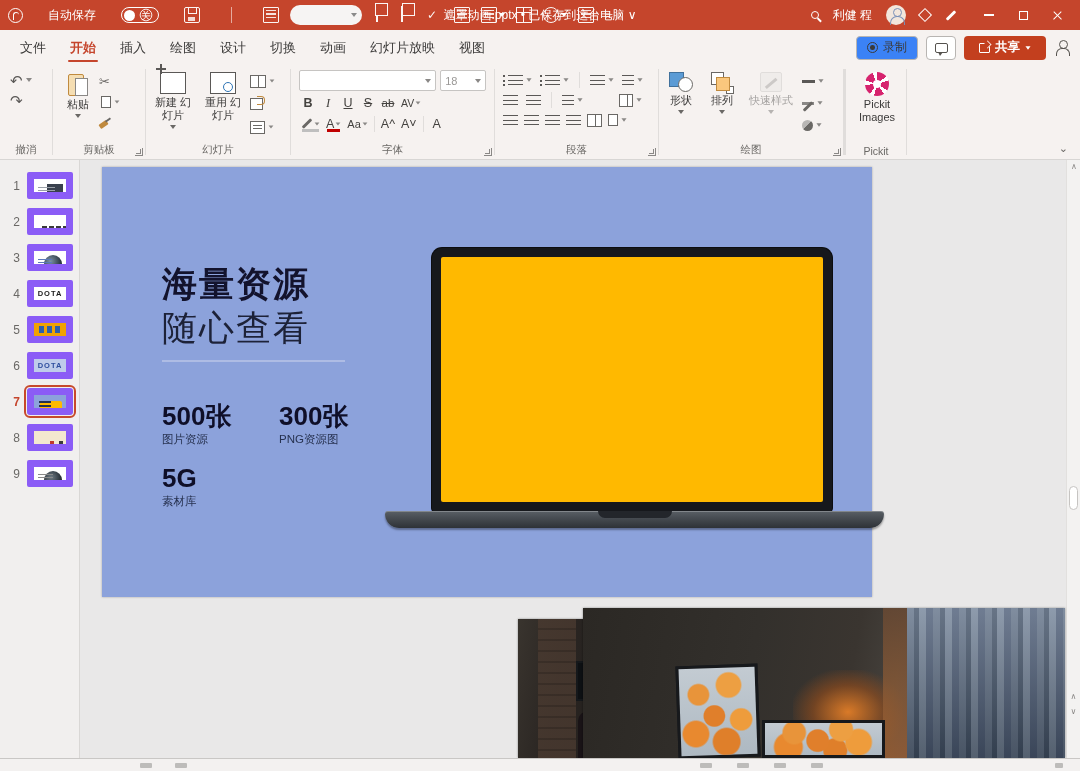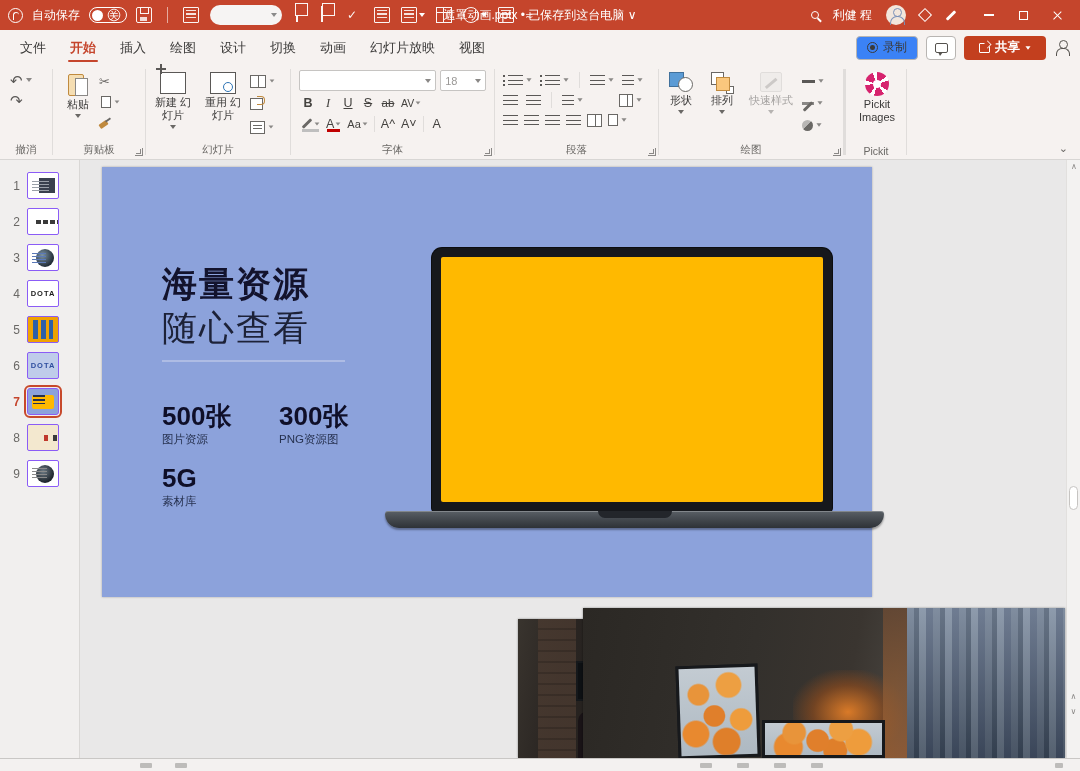--- a/index.html
+++ b/index.html
@@ -1,21 +1,21 @@
 <!DOCTYPE html>
 <html><head>
 <meta charset="utf-8">
 <style>
   * { margin:0; padding:0; box-sizing:border-box; }
   html,body { width:1080px; height:771px; overflow:hidden; font-family:"Liberation Sans","DejaVu Sans",sans-serif; background:#E9E8E8; }
   #app { width:1080px; height:771px; display:flex; flex-direction:column; position:relative; }
 
   
   .titlebar { height:30px; background:#C5452C; display:flex; align-items:center; color:#fff; font-size:12px; flex-shrink:0; padding:0 4px 0 8px; position:relative; }
-  .tb-left { display:flex; align-items:center; gap:9px; }
+  .tb-left { display:flex; align-items:center; gap:25px; }
   .app-logo { width:15px; height:15px; border:1.4px solid #fff; border-radius:50%; position:relative; }
   .app-logo::after { content:""; position:absolute; left:4px; top:3px; width:5px; height:7px; border-left:1.4px solid #fff; border-top:1.4px solid #fff; border-radius:3px 3px 0 0; }
   .autosave-toggle { display:flex; align-items:center; border:1px solid #fff; border-radius:9px; height:16px; padding:1px 5px 1px 2px; gap:4px; }
   .autosave-knob { width:11px; height:11px; background:#fff; border-radius:50%; }
   .autosave-state { font-size:11px; border:1px solid #fff; border-radius:50%; width:14px; height:14px; line-height:12px; text-align:center; transform:scale(.9); }
   .tb-icon { width:16px; height:16px; position:relative; display:inline-block; opacity:.95; }
   .ic-save { border:1.3px solid #fff; border-radius:2px; }
   .ic-save::before { content:""; position:absolute; top:0; left:3px; width:7px; height:5px; border:1px solid #fff; border-top:none; }
   .ic-save::after { content:""; position:absolute; bottom:1px; left:3px; width:7px; height:4px; background:#fff; opacity:.85; }
   .tb-sep { width:1px; height:16px; background:rgba(255,255,255,.55); margin:0 6px; }
@@ -160,21 +160,21 @@
   .ic-designer::after { content:""; position:absolute; left:-7px; top:-3px; width:10px; height:16px; background:#F7A823; clip-path:polygon(55% 0,100% 0,60% 40%,90% 40%,20% 100%,45% 52%,10% 52%); }
   .ic-pickit { width:24px; height:24px; border-radius:50%; background:conic-gradient(#D6246E 0 50deg,#fff 50deg 72deg,#D6246E 72deg 122deg,#fff 122deg 144deg,#D6246E 144deg 194deg,#fff 194deg 216deg,#D6246E 216deg 266deg,#fff 266deg 288deg,#D6246E 288deg 338deg,#fff 338deg 360deg); position:relative; }
   .ic-pickit::after { content:""; position:absolute; inset:8px; background:#fff; border-radius:50%; }
   .ribbon-collapse { position:absolute; right:12px; bottom:4px; color:#6a6865; font-size:11px; }
 
   
   .content { flex:1; display:flex; position:relative; min-height:0; }
   .thumbs { width:80px; background:#F1EFEE; border-right:1px solid #D9D7D5; padding-top:12px; display:flex; flex-direction:column; gap:9px; overflow:hidden; flex-shrink:0; }
   .thumb-item { display:flex; align-items:center; gap:7px; padding-left:8px; }
   .thumb-num { width:12px; text-align:right; font-size:12px; color:#6a6865; flex-shrink:0; }
-  .thumb { width:32px; height:27px; background:#fff; border:1px solid #8b5cf6; border-radius:2px; position:relative; overflow:hidden; flex-shrink:0; }
+  .thumb { width:46px; height:27px; background:#fff; border:7px solid #8b5cf6; border-radius:2px; position:relative; overflow:hidden; flex-shrink:0; }
   .thumb-item.selected .thumb-num { color:#C5452C; font-weight:bold; }
   .thumb-item.selected .thumb { outline:2.5px solid #C7492B; outline-offset:1px; border-radius:3px; }
   .thumb-text { position:absolute; inset:0; display:flex; align-items:center; justify-content:center; font-size:7.5px; font-weight:bold; letter-spacing:1px; color:#1a1a1a; }
   .k1::before { content:""; position:absolute; right:3px; top:5px; width:16px; height:15px; background:#39404D; }
   .k1::after { content:""; position:absolute; left:4px; top:8px; width:17px; height:11px; background:repeating-linear-gradient(to bottom,#9aa0a8 0 1px,transparent 1px 3px); }
   .k2::after { content:""; position:absolute; left:8px; top:11px; width:28px; height:4px; background:repeating-linear-gradient(90deg,#3a3a3a 0 5px,transparent 5px 7px); }
   .k3::before { content:""; position:absolute; right:4px; top:4px; width:18px; height:18px; border-radius:50%; background:radial-gradient(circle at 35% 35%,#7C93A4,#232E38 70%); }
   .k3::after { content:""; position:absolute; left:4px; top:8px; width:14px; height:10px; background:repeating-linear-gradient(to bottom,#5B79B8 0 1px,transparent 1px 3px); }
   .k5 { background:#F0A202; }
   .k5::after { content:""; position:absolute; inset:3px 5px; background:repeating-linear-gradient(90deg,#2E5FA8 0 5px,transparent 5px 8px); }

